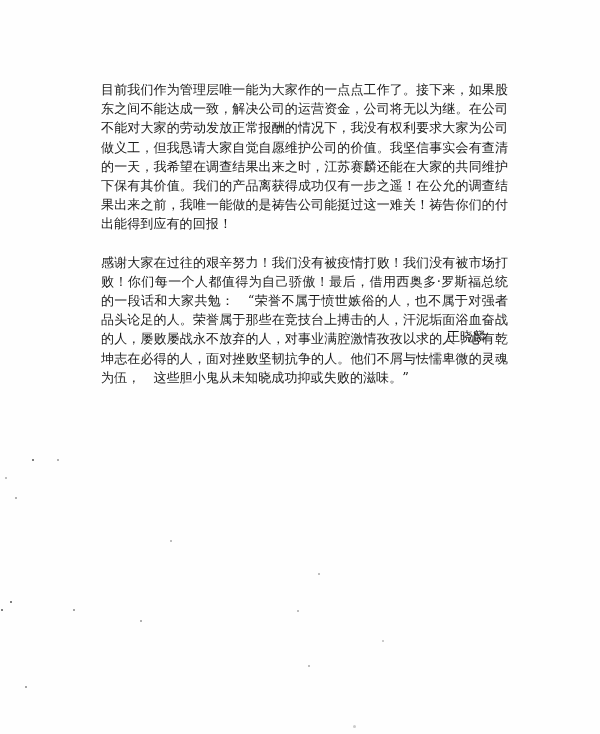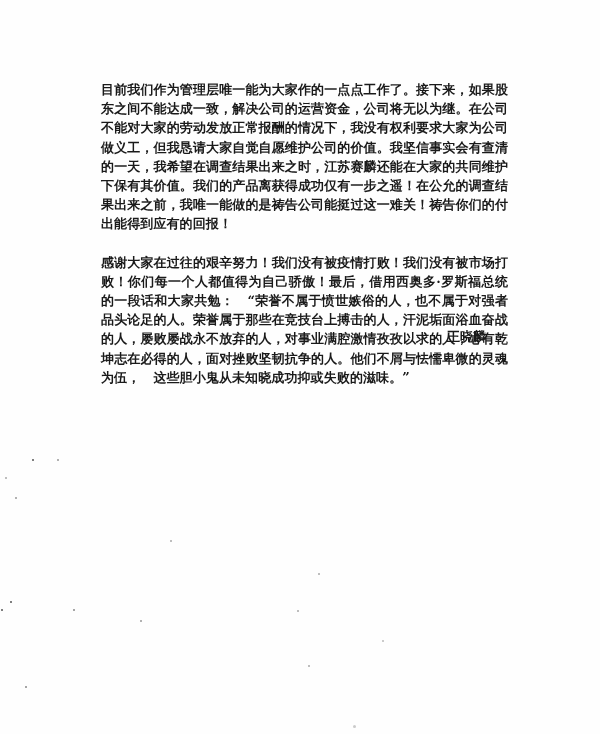--- a/index.html
+++ b/index.html
@@ -1,20 +1,20 @@
 <!DOCTYPE html>
 <html><head>
 <meta charset="utf-8">
 <style>
   html, body { margin: 0; padding: 0; }
   body {
     width: 600px; height: 734px; background: #ffffff; position: relative; overflow: hidden;
     font-family: "DejaVu Serif", "Liberation Serif", serif; color: #1a1a1a;
   }
-  .page { position: absolute; left: 0; top: 0; width: 600px; height: 734px; background: #fefefe; font-weight: bold; }
+  .page { position: absolute; left: 0; top: 0; width: 600px; height: 734px; background: #fefefe; }
   .body-text {
     position: absolute; left: 101px; top: 80px; width: 407px;
     font-size: 13px; line-height: 19.2px; letter-spacing: 0.1px;
     text-align: justify; text-justify: inter-character;
   }
   .para { margin: 0; }
   .para + .para { margin-top: 19px; }
   .signature {
     position: absolute; left: 425px; top: 327px; width: 120px;
     font-size: 13px; line-height: 19px;

